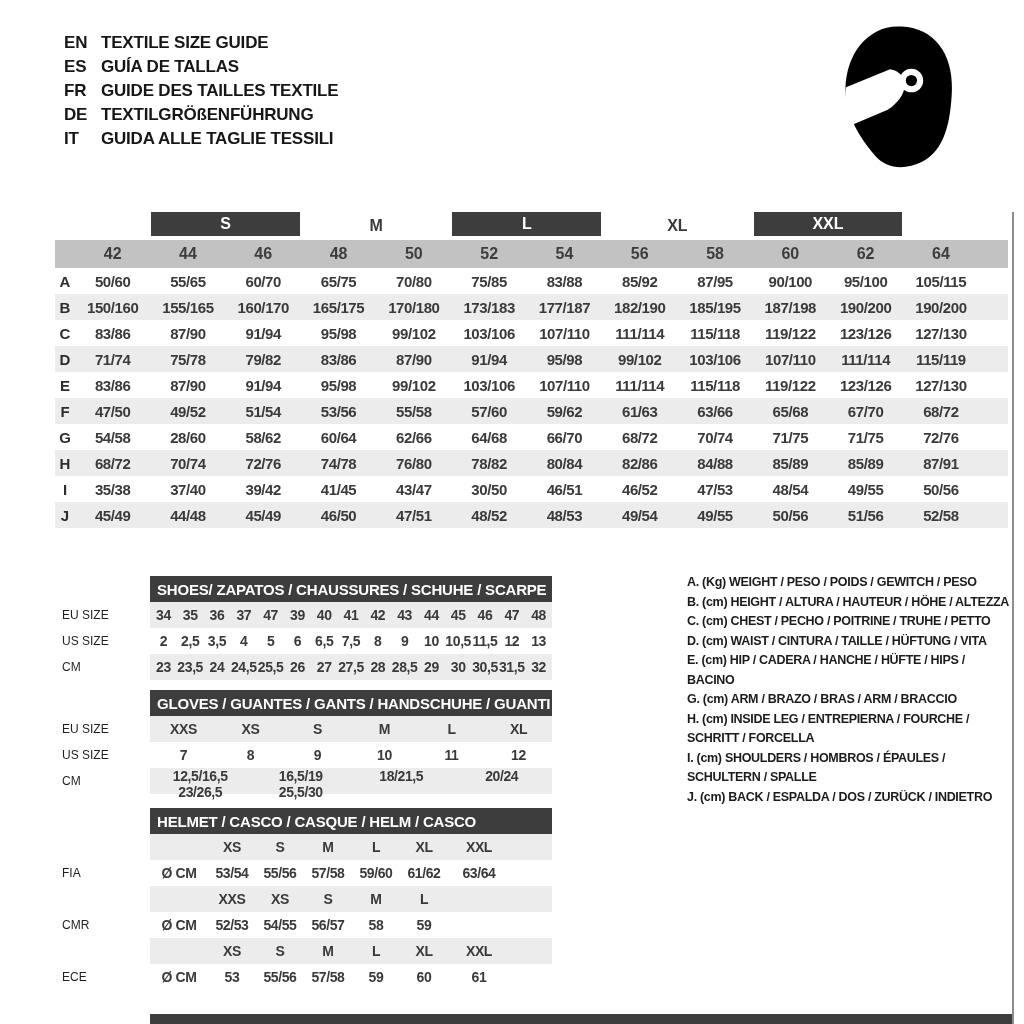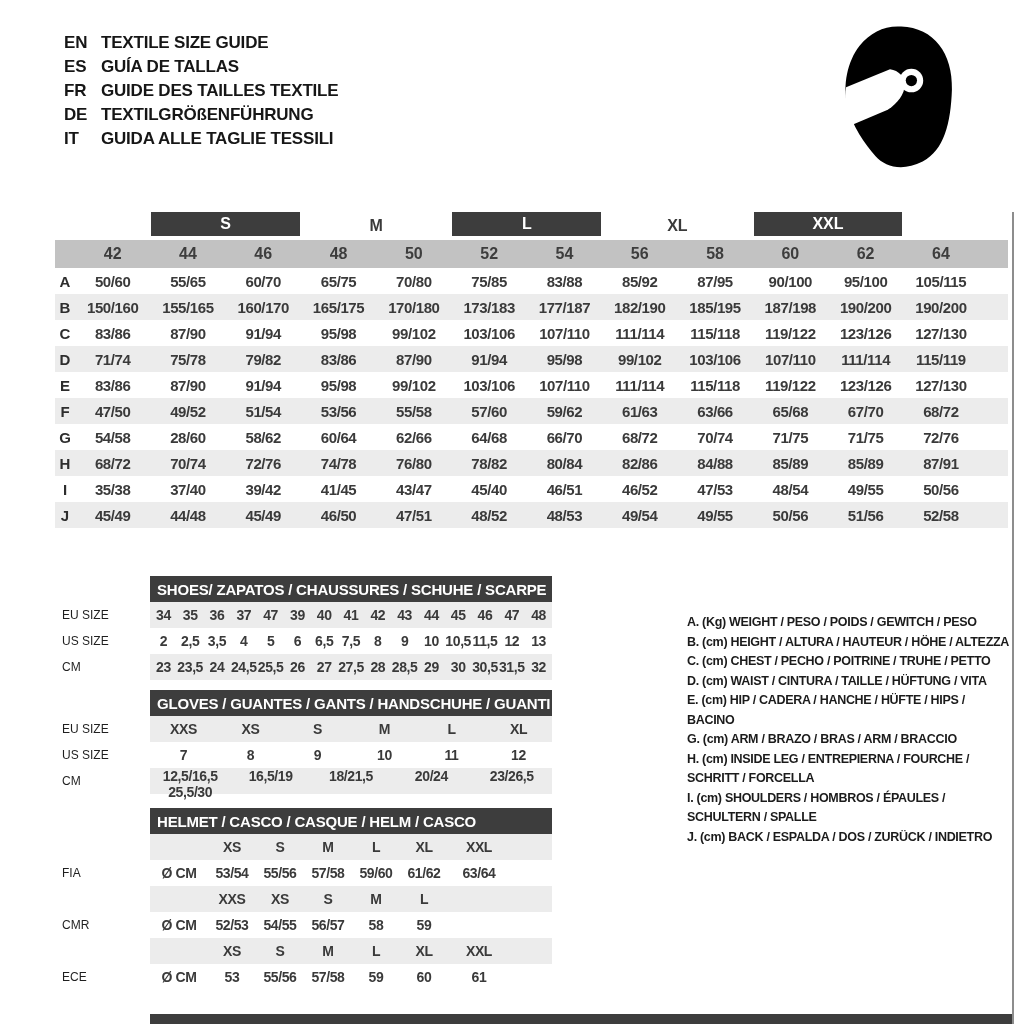--- a/index.html
+++ b/index.html
@@ -40,21 +40,21 @@
   .rows-box{position:absolute;left:150px;width:402px;}
   .side-labels{position:absolute;left:62px;width:86px;}
   .side-label{height:26px;display:flex;align-items:center;font-weight:normal;font-size:12px;
               color:#1f1f1f;}
   .srow{display:grid;height:26px;}
   .srow.shaded{background:#ececec;}
   .scell{display:flex;align-items:center;justify-content:center;font-weight:bold;
          font-size:14px;letter-spacing:-0.4px;color:#3a3a3a;}
 
   
-  .legend{position:absolute;left:687px;top:573px;width:328px;margin-top:40px;}
+  .legend{position:absolute;left:687px;top:573px;width:328px;}
   .legend-item{font-weight:bold;font-size:12.5px;line-height:19.5px;color:#1b1b1b;
                letter-spacing:-0.3px;}
 
   
   .right-rule{position:absolute;left:1012px;top:212px;width:2px;height:812px;background:#8d8d8d;}
   .bottom-bar{position:absolute;left:150px;top:1014px;width:862px;height:10px;background:#3d3d3d;}
 </style>
 </head>
 <body>
 
@@ -240,21 +240,21 @@
           <div class="tcell">85/89</div>
           <div class="tcell">87/91</div>
         </div>
         <div class="grow trow">
           <div class="rlabel">I</div>
           <div class="tcell">35/38</div>
           <div class="tcell">37/40</div>
           <div class="tcell">39/42</div>
           <div class="tcell">41/45</div>
           <div class="tcell">43/47</div>
-          <div class="tcell">45/40</div>
+          <div class="tcell">30/50</div>
           <div class="tcell">46/51</div>
           <div class="tcell">46/52</div>
           <div class="tcell">47/53</div>
           <div class="tcell">48/54</div>
           <div class="tcell">49/55</div>
           <div class="tcell">50/56</div>
         </div>
         <div class="grow trow alt">
           <div class="rlabel">J</div>
           <div class="tcell">45/49</div>
@@ -349,21 +349,21 @@
         <div class="scell">XL</div>
       </div>
       <div class="srow" style="grid-template-columns: repeat(6, 1fr);">
         <div class="scell">7</div>
         <div class="scell">8</div>
         <div class="scell">9</div>
         <div class="scell">10</div>
         <div class="scell">11</div>
         <div class="scell">12</div>
       </div>
-      <div class="srow shaded" style="grid-template-columns: repeat(5, 1fr); text-align: center;">
+      <div class="srow shaded" style="grid-template-columns: repeat(4, 1fr); text-align: center;">
         <div class="scell">12,5/16,5</div>
         <div class="scell">16,5/19</div>
         <div class="scell">18/21,5</div>
         <div class="scell">20/24</div>
         <div class="scell">23/26,5</div>
         <div class="scell">25,5/30</div>
       </div>
     </div>
 
   <div class="sec-header" style="top:808px">HELMET / CASCO / CASQUE / HELM / CASCO</div>

